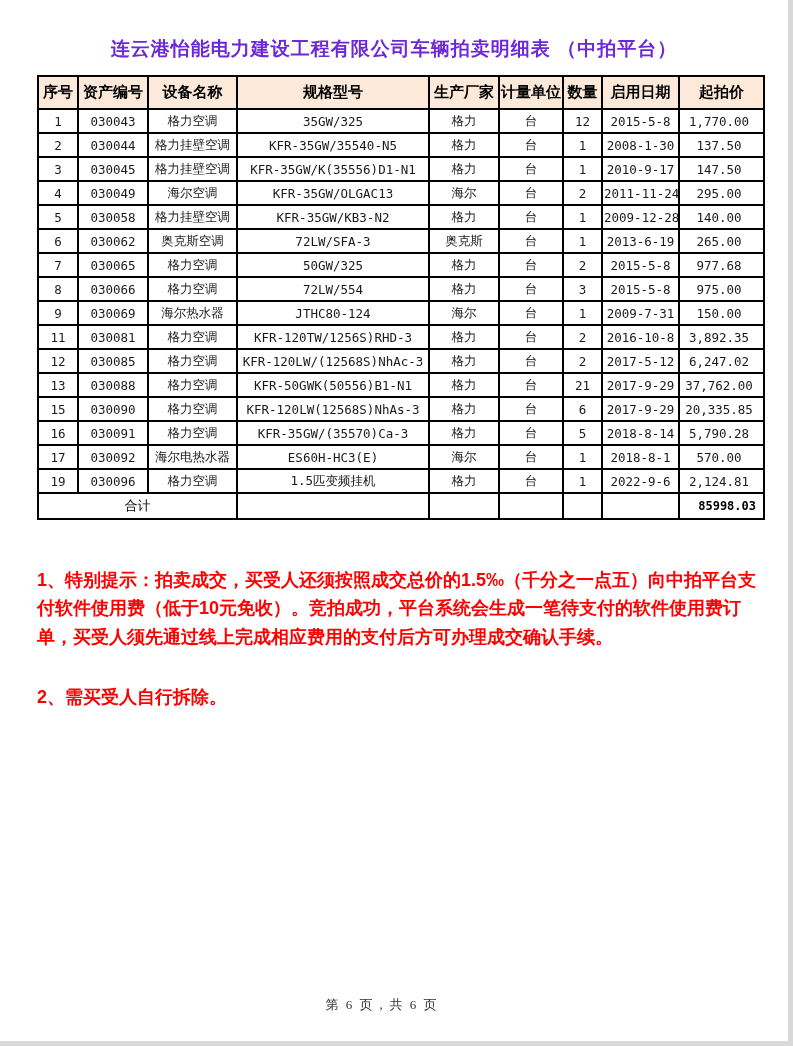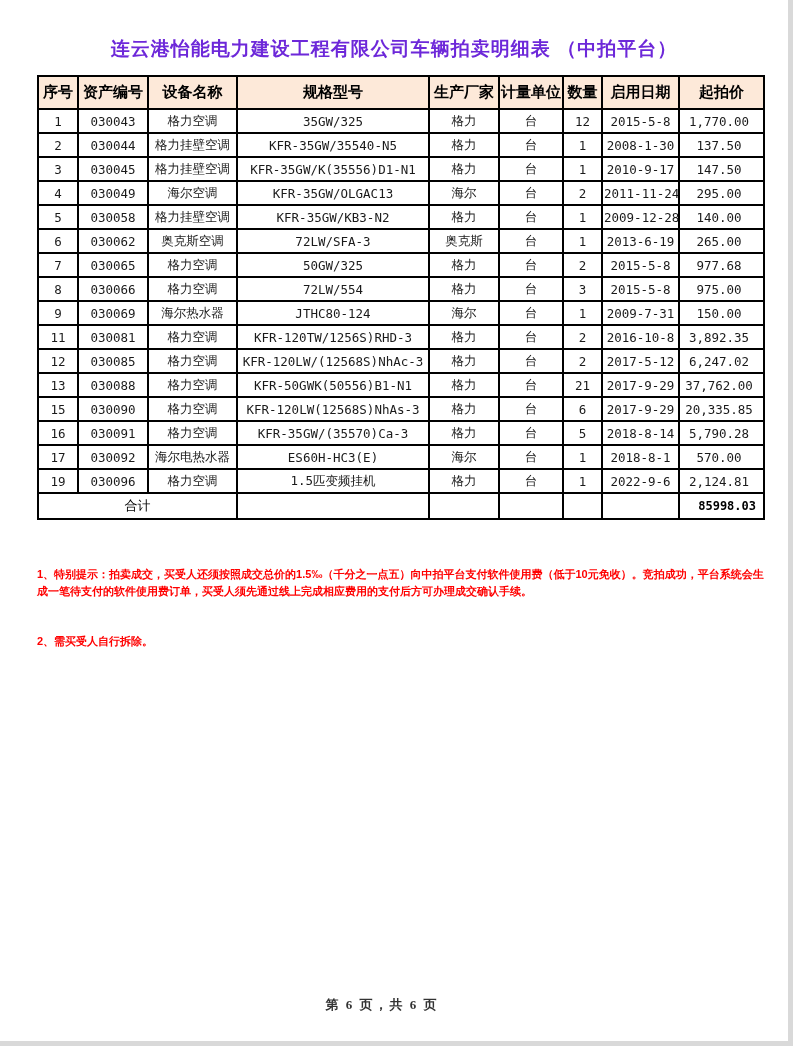--- a/index.html
+++ b/index.html
@@ -51,30 +51,29 @@
   .main-table tr.total-row td {
     height: 22px;
     font-size: 13px;
   }
   .main-table tr.total-row td.total-value {
     font-weight: bold; font-size: 12px; text-align: right; padding-right: 7px;
     font-family: "DejaVu Sans Mono", "DejaVu Sans", monospace, sans-serif;
   }
   .notes {
     position: absolute; top: 566px; left: 37px; width: 730px;
-    color: #ff0000; font-weight: bold; font-size: 11px; line-height: 1.58;
+    color: #ff0000; font-weight: bold; font-size: 18px; line-height: 1.58;
   }
   .note-2 { margin-top: 32px; }
   .page-footer {
     position: absolute; top: 996px; left: 0; width: 764px;
     text-align: center;
     font-size: 13px; color: #333333;
     font-family: "Liberation Serif", "DejaVu Serif", serif;
     letter-spacing: 2px;
-    font-weight: bold;
   }
 </style>
 </head>
 <body>
 
 <div class="doc-title">连云港怡能电力建设工程有限公司车辆拍卖明细表 （中拍平台）</div>
 
 <table class="main-table">
   <colgroup>
     <col style="width:40px">

